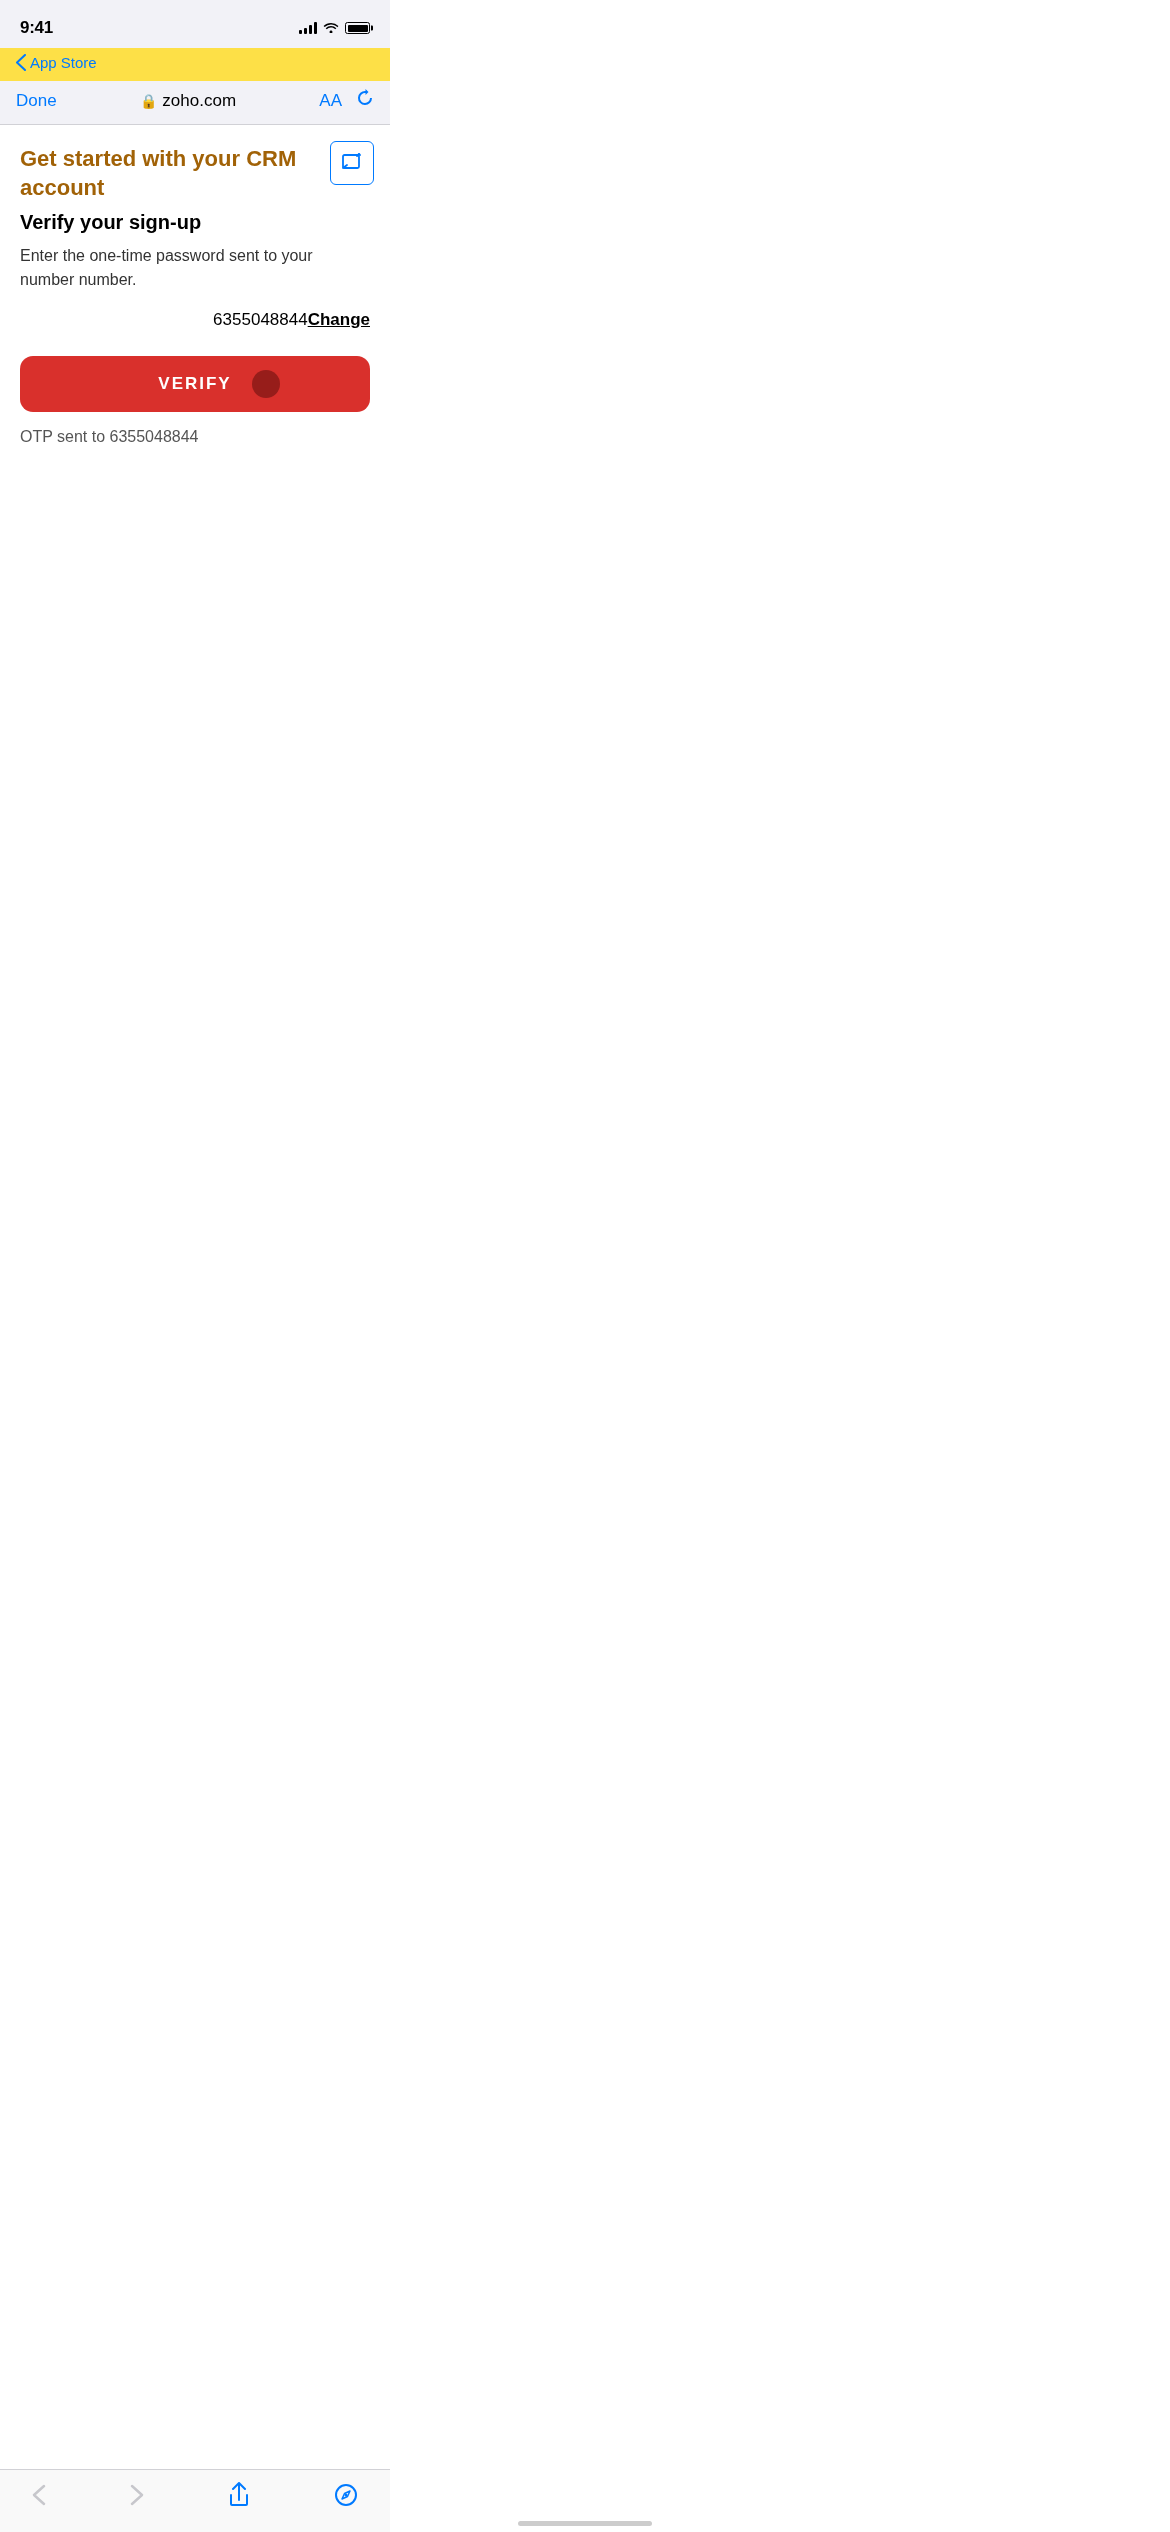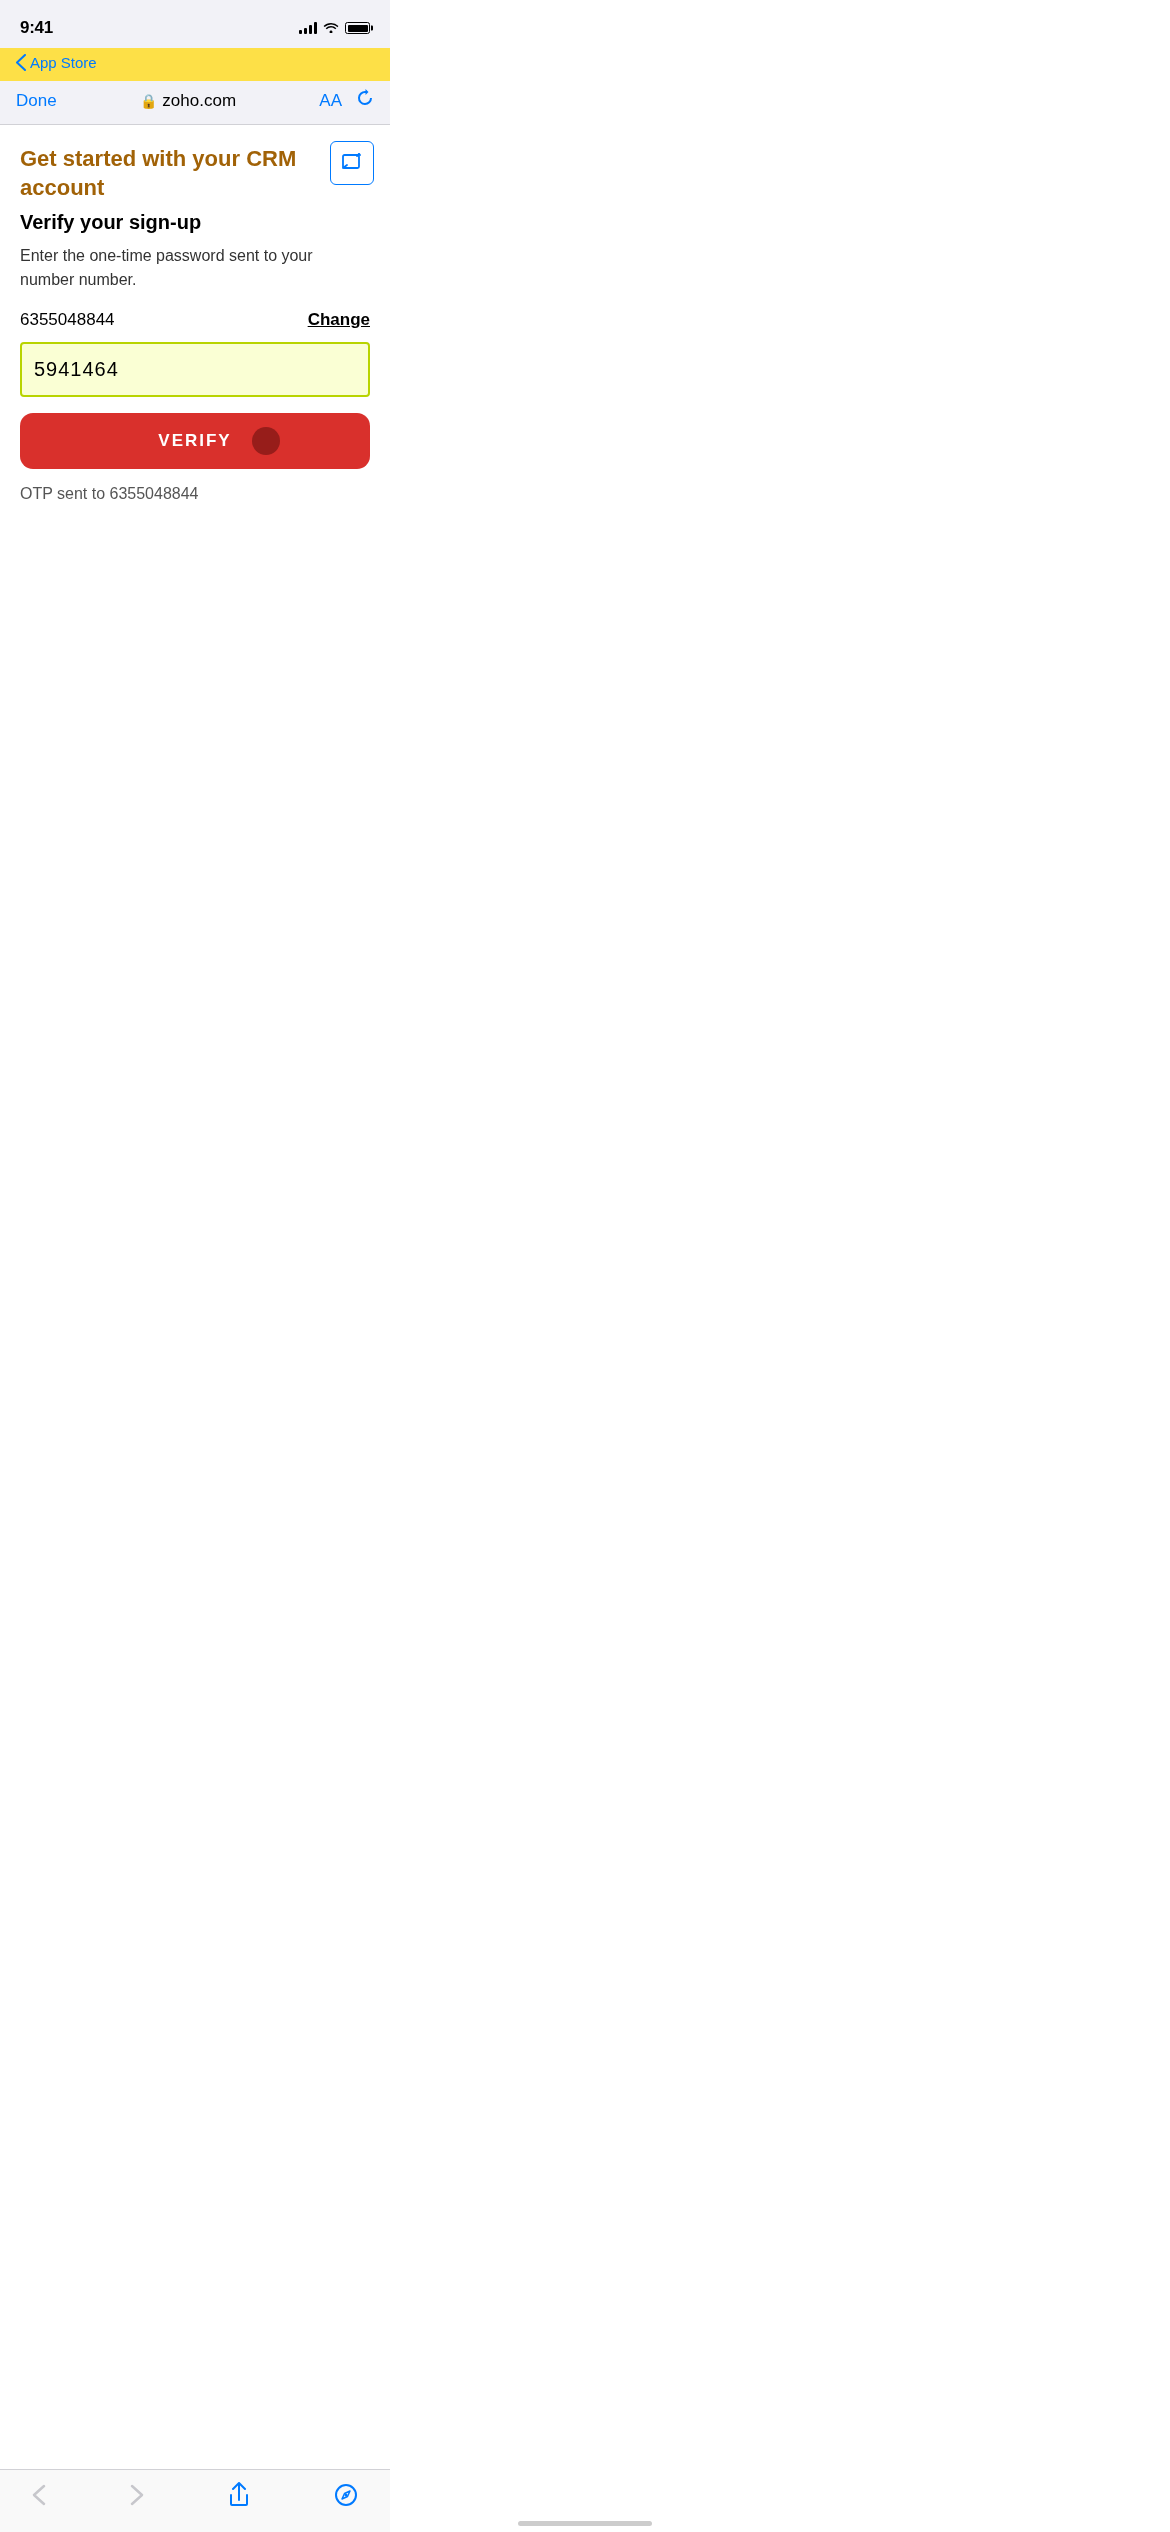--- a/index.html
+++ b/index.html
@@ -197,23 +197,23 @@
     .description-text {
       font-size: 16px;
       color: #333;
       line-height: 1.5;
       margin-bottom: 18px;
     }
 
     
     .phone-row {
       display: flex;
-      justify-content: space-between;
-      align-items: center;
-      margin-bottom: 12px;
+      justify-content: flex-end;
+      align-items: center;
+      margin-bottom: 26px;
     }
     .phone-number {
       font-size: 17px;
       color: #000;
     }
     .change-link {
       font-size: 17px;
       color: #000;
       font-weight: 600;
       text-decoration: underline;
@@ -389,23 +389,20 @@
 
   <h1 class="main-heading">Get started with your CRM account</h1>
   <h2 class="sub-heading">Verify your sign-up</h2>
   <p class="description-text">Enter the one-time password sent to your number number.</p>
 
   <div class="phone-row">
     <span class="phone-number">6355048844</span>
     <span class="change-link">Change</span>
   </div>
 
-  <div class="otp-input-container">
-    <input class="otp-input" type="text" value="5941464" readonly="" style="">
-  </div>
 
   <button class="verify-btn">
     <span class="verify-btn-label">VERIFY</span>
     <div class="press-dot"></div>
   </button>
 
   <p class="otp-sent-text">OTP sent to 6355048844</p>
 
 </div>
 

